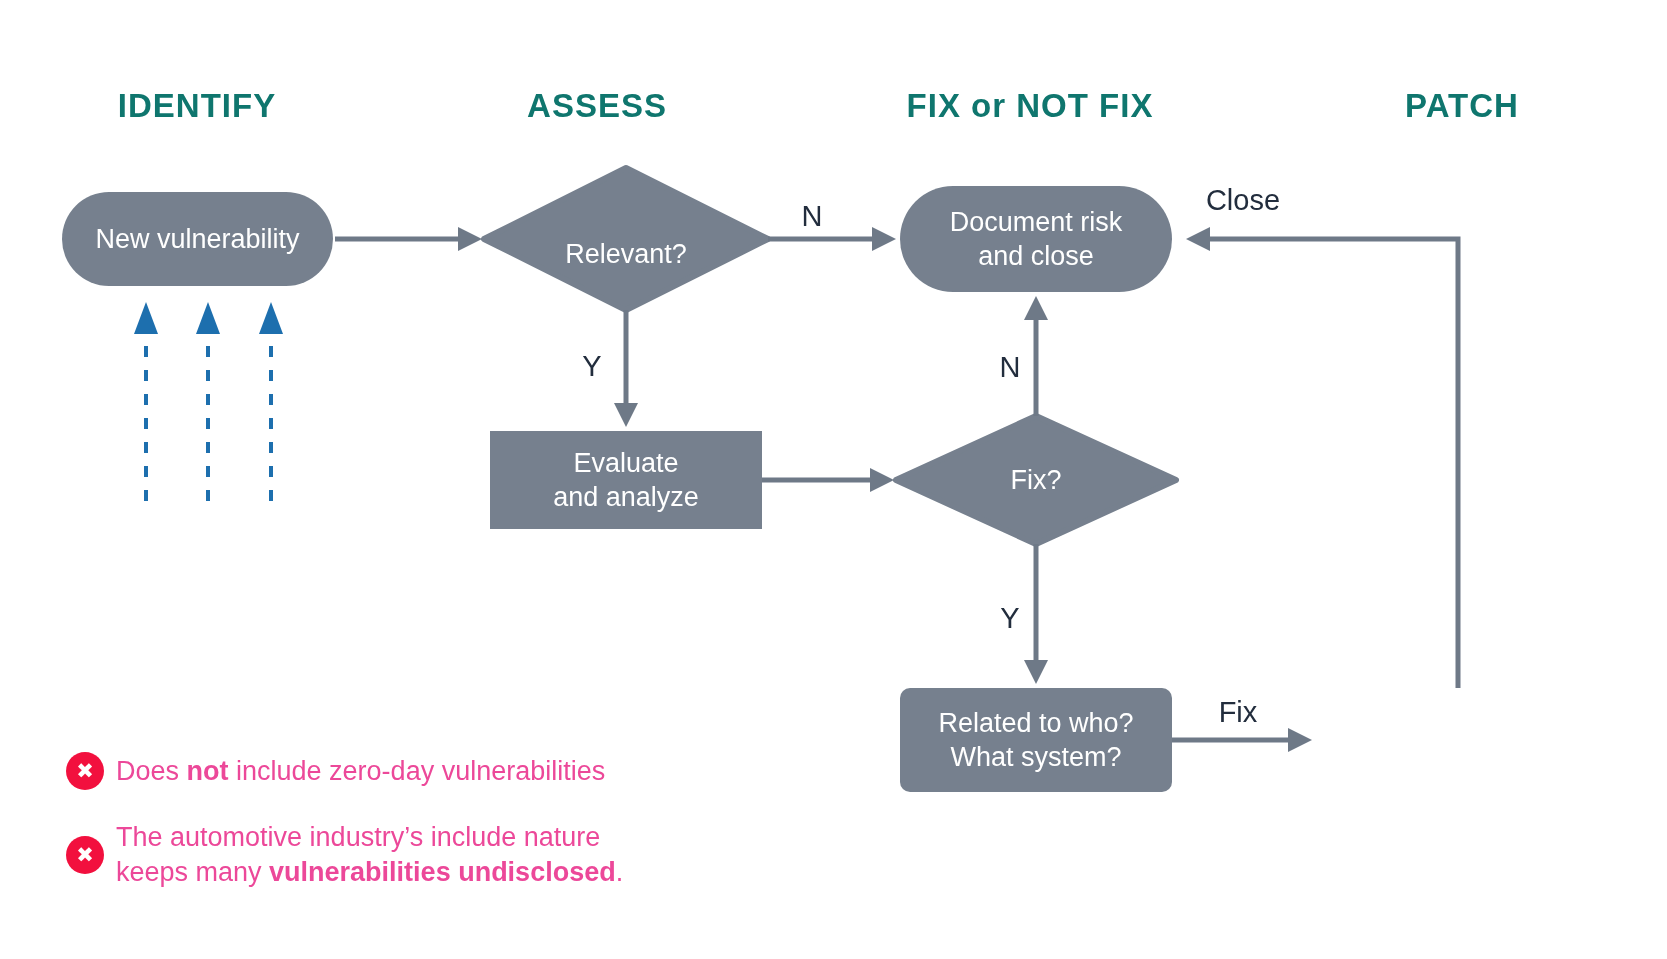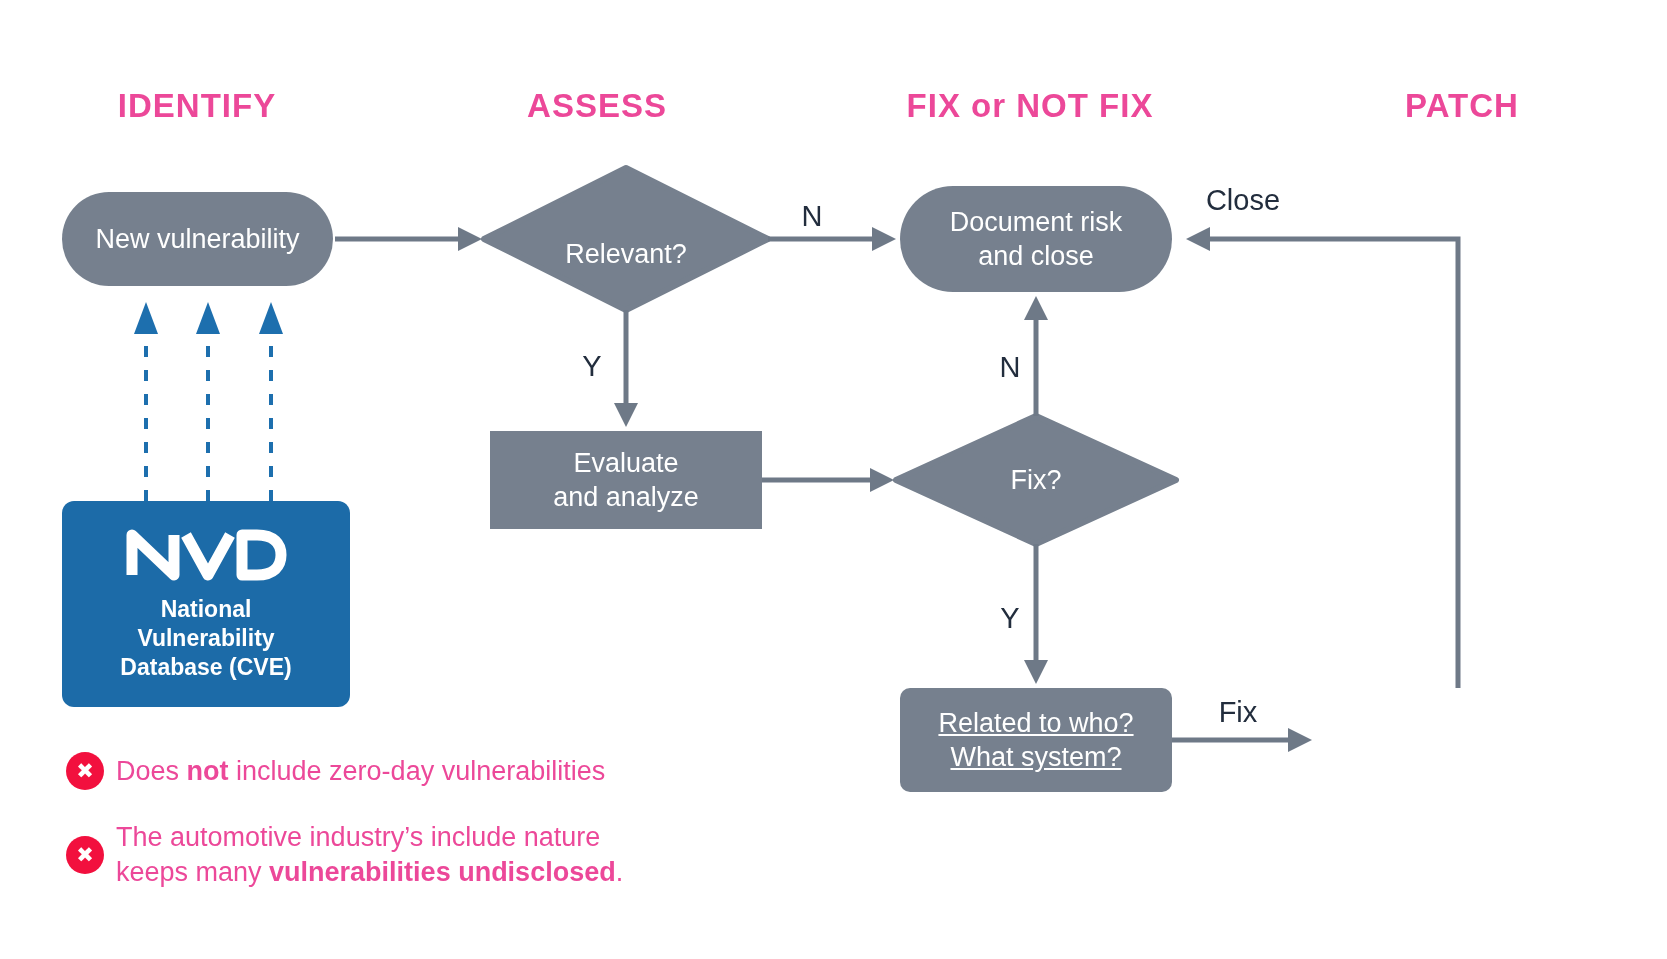--- a/index.html
+++ b/index.html
@@ -5,31 +5,31 @@
   html,body{margin:0;padding:0;background:#ffffff;}
   .stage{
     position:relative;width:1667px;height:959px;background:#ffffff;
     font-family:"Liberation Sans","DejaVu Sans",sans-serif;overflow:hidden;
   }
   .layer{position:absolute;left:0;top:0;width:1667px;height:959px;}
   svg.layer{pointer-events:none;}
 
   .hdr{
     position:absolute;height:44px;display:flex;align-items:center;justify-content:center;
-    font-size:33px;font-weight:bold;color:#ec4899;letter-spacing:1px;white-space:nowrap;
+    font-size:33px;font-weight:bold;color:#0f766e;letter-spacing:1px;white-space:nowrap;
   }
   .node{
     position:absolute;display:flex;align-items:center;justify-content:center;
     background:#76808E;color:#ffffff;text-align:center;
     font-size:27px;line-height:34px;white-space:pre-line;
   }
   .pill1{left:62px;top:192px;width:271px;height:94px;border-radius:47px;}
   .pill2{left:900px;top:186px;width:272px;height:106px;border-radius:53px;}
   .rect1{left:490px;top:431px;width:272px;height:98px;border-radius:0;}
-  .rect2{left:900px;top:688px;width:272px;height:104px;border-radius:10px;text-decoration:underline;}
+  .rect2{left:900px;top:688px;width:272px;height:104px;border-radius:10px;}
   .rect3{left:1315px;top:688px;width:290px;height:104px;border-radius:10px;}
 
   .dlabel{
     position:absolute;display:flex;align-items:center;justify-content:center;
     color:#ffffff;font-size:27px;text-align:center;
   }
   .elabel{
     position:absolute;display:flex;align-items:center;justify-content:center;
     color:#222D3D;font-size:29px;white-space:nowrap;
   }
@@ -134,30 +134,20 @@
   <div class="node rect2">Related to who?
 What system?</div>
 
   <div class="elabel" style="left:782px;top:198px;width:60px;height:36px;">N</div>
   <div class="elabel" style="left:572px;top:348px;width:40px;height:36px;">Y</div>
   <div class="elabel" style="left:990px;top:349px;width:40px;height:36px;">N</div>
   <div class="elabel" style="left:990px;top:600px;width:40px;height:36px;">Y</div>
   <div class="elabel" style="left:1198px;top:694px;width:80px;height:36px;">Fix</div>
   <div class="elabel" style="left:1188px;top:182px;width:110px;height:36px;">Close</div>
 
-  <div class="nvd">
-    <svg class="nvd-logo" width="176" height="60" viewBox="0 0 176 60">
-      <path d="M14,50 L14,10 L56,50 L56,10" fill="none" stroke="#ffffff" stroke-width="11" stroke-linejoin="round"></path>
-      <path d="M68,10 L90,50 L112,10" fill="none" stroke="#ffffff" stroke-width="11" stroke-linejoin="round"></path>
-      <path d="M124,50 L124,10 L139,10 C156,10 163,19 163,30 C163,41 156,50 139,50 L124,50 Z" fill="none" stroke="#ffffff" stroke-width="11" stroke-linejoin="round"></path>
-    </svg>
-    <div class="nvd-sub">National
-Vulnerability
-Database (CVE)</div>
-  </div>
 
   <div class="note-icon" style="left:66px;top:752px;">
     <span>✖</span>
   </div>
   <div class="note-text" style="left:116px;top:754px;"><span>Does </span><b>not</b><span> include zero-day vulnerabilities</span></div>
 
   <div class="note-icon" style="left:66px;top:836px;">
     <span>✖</span>
   </div>
   <div class="note-text" style="left:116px;top:820px;"><span>The automotive industry’s include nature</span><br><span>keeps many </span><b>vulnerabilities undisclosed</b><span>.</span></div>

